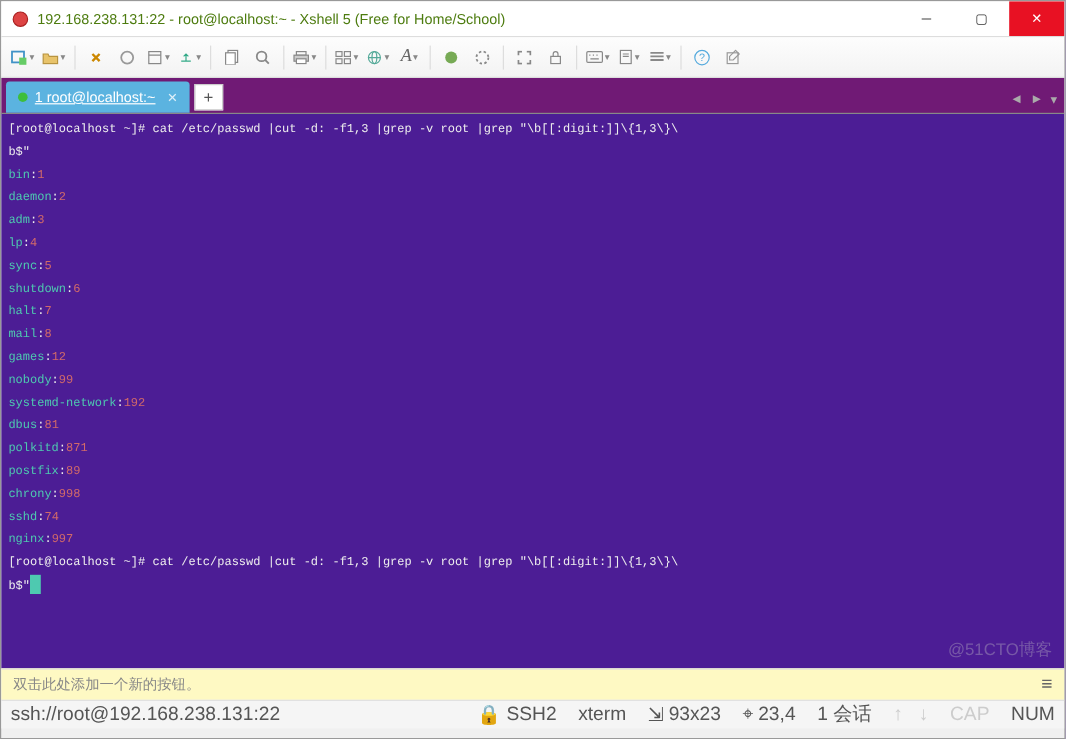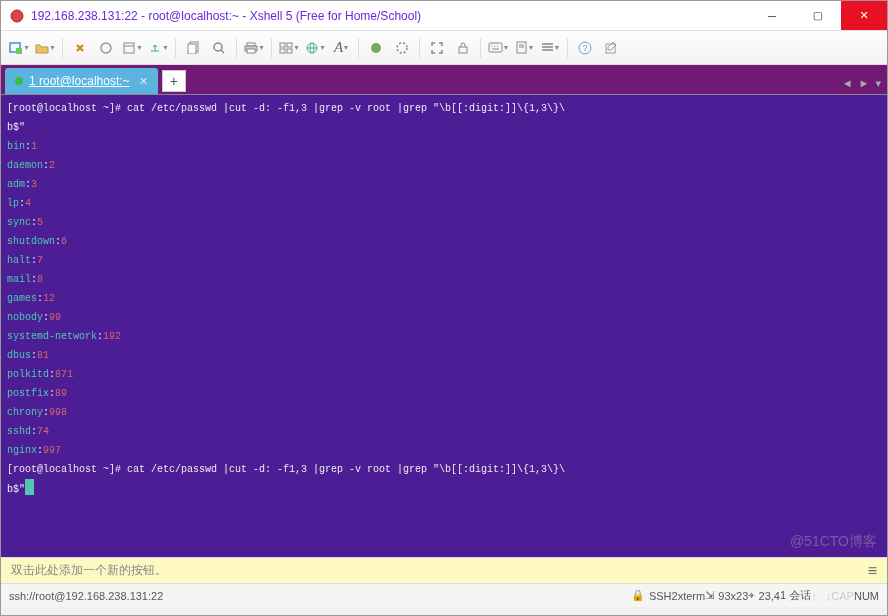--- a/index.html
+++ b/index.html
@@ -1,19 +1,19 @@
 <!DOCTYPE html>
 <html><head>
 <meta charset="utf-8">
 <style>
 * { margin: 0; padding: 0; box-sizing: border-box; }
 body { width: 888px; height: 616px; font-family: "Segoe UI", Tahoma, sans-serif; font-size: 12px; background: #f0f0f0; border: 1px solid #999; overflow: hidden; position: relative; }
 .titlebar { height: 30px; background: #fff; display: flex; align-items: center; padding: 0 0 0 8px; border-bottom: 1px solid #ddd; }
 .titlebar-icon { width: 16px; height: 16px; margin-right: 6px; display: inline-flex; align-items: center; justify-content: center; }
-.titlebar-text { flex: 1; font-size: 12px; color: #6d28d9; }
+.titlebar-text { flex: 1; font-size: 12px; color: #4d7c0f; }
 .window-controls { display: flex; height: 100%; }
 .window-btn { width: 46px; height: 29px; display: flex; align-items: center; justify-content: center; font-size: 11px; }
 .window-btn.close { background: #e81123; color: #fff; }
 .window-btn:not(.close) { color: #333; }
 .toolbar { height: 34px; background: linear-gradient(#fdfdfd,#f3f3f3); border-bottom: 1px solid #ddd; display: flex; align-items: center; padding: 0 6px; gap: 2px; }
 .tool { width: 24px; height: 24px; display: inline-flex; align-items: center; justify-content: center; color: #555; font-size: 14px; border-radius: 2px; }
 .tool.drop::after { content: "▾"; font-size: 8px; margin-left: 1px; color: #888; }
 .toolsep { width: 1px; height: 20px; background: #ddd; margin: 0 3px; }
 .tabbar { height: 30px; background: #701a75; display: flex; align-items: flex-end; padding: 0 4px; border-bottom: 1px solid #888; position: relative; }
 .tab { height: 26px; background: #5bb3e0; color: #fff; font-size: 12px; padding: 0 10px; display: flex; align-items: center; gap: 6px; border-radius: 3px 3px 0 0; margin-right: 2px; }
@@ -21,21 +21,21 @@
 .tab-close { font-size: 14px; margin-left: 4px; color: rgba(255,255,255,0.8); }
 .tab-add { width: 24px; height: 22px; background: #fff; border: 1px solid #ccc; display: flex; align-items: center; justify-content: center; font-size: 14px; color: #555; margin-left: 2px; margin-bottom: 2px; }
 .tab-nav { position: absolute; right: 6px; bottom: 4px; display: flex; gap: 6px; color: #aaa; font-size: 11px; }
 .terminal { background: #4c1d95; color: #eee; font-family: "Consolas","Courier New",monospace; font-size: 10px; line-height: 19px; padding: 4px 6px; height: 462px; overflow: hidden; position: relative; }
 .term-line { white-space: pre; }
 .c-teal { color: #4ec9b0; }
 .c-red { color: #d16969; }
 .cursor { display: inline-block; width: 9px; height: 16px; background: #4ec9b0; vertical-align: text-bottom; }
 .footer-hint { height: 26px; background: #fef9c3; border-top: 1px solid #ddd; display: flex; align-items: center; padding: 0 10px; color: #888; font-size: 12px; position: relative; }
 .footer-menu { position: absolute; right: 10px; font-size: 16px; color: #666; }
-.statusbar { height: 24px; background: #f5f5f5; border-top: 1px solid #ddd; display: flex; align-items: center; padding: 0 8px; font-size: 11px; color: #555; }
+.statusbar { height: 24px; background: #f5f5f5; border-top: 1px solid #ddd; display: flex; align-items: center; padding: 0 8px; font-size: 16px; color: #555; gap: 18px; }
 .statusbar .left { flex: 1; }
 .status-item { display: inline-flex; align-items: center; gap: 4px; }
 .lock-icon { color: #888; }
 .watermark { position: absolute; right: 10px; bottom: 64px; color: rgba(200,200,200,0.35); font-size: 14px; font-family: sans-serif; pointer-events: none; }
 </style>
 </head>
 <body>
 
 <div class="titlebar">
   <span class="titlebar-icon">

